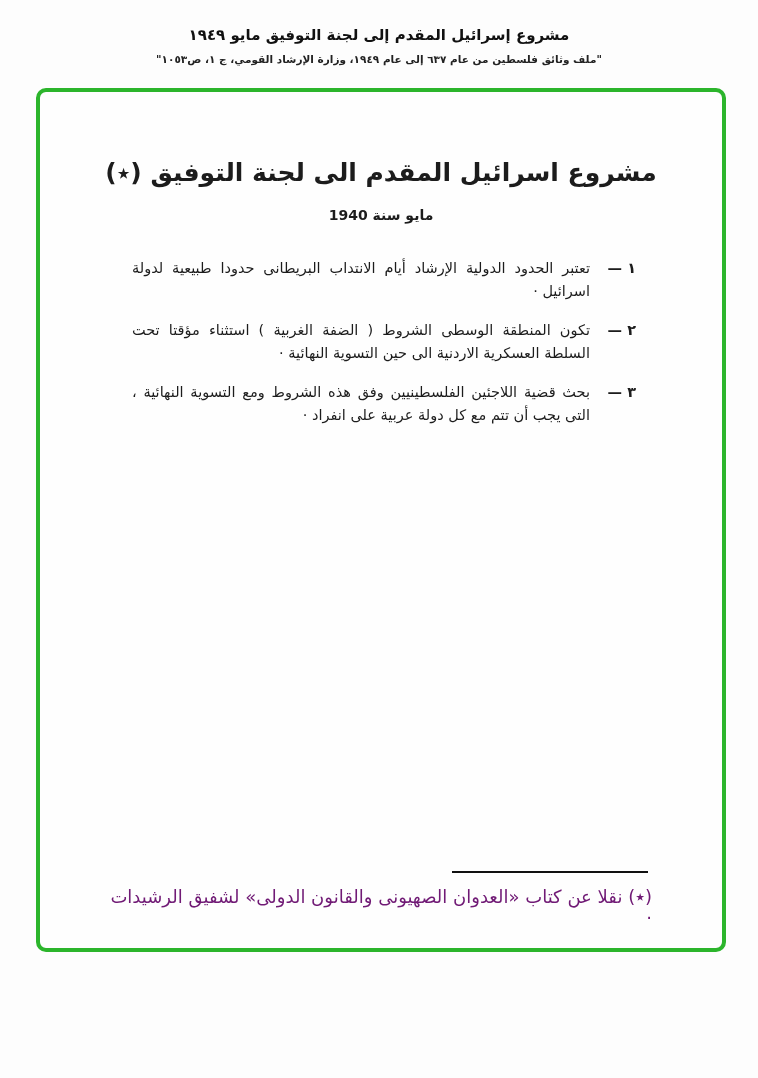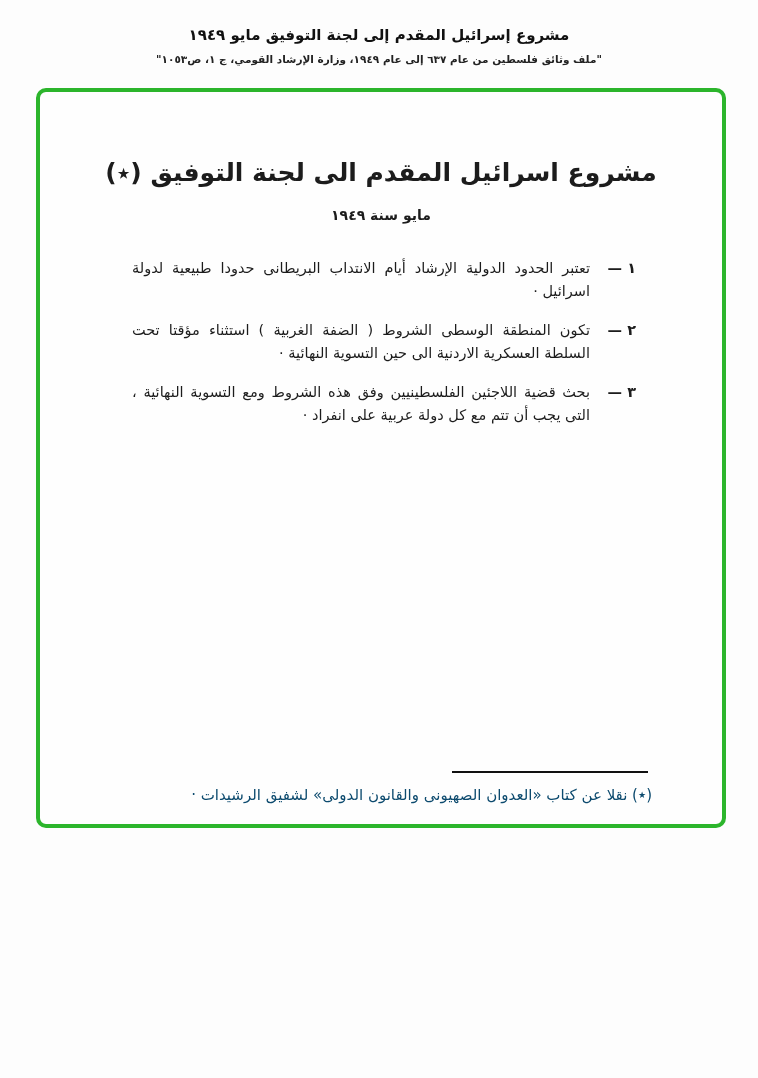--- a/index.html
+++ b/index.html
@@ -28,21 +28,21 @@
   }
   .top-header-source {
     font-size:10.5px;
     font-weight:bold;
     margin-top:9px;
     color:#222222;
   }
   .highlight-box {
     position:absolute;
     left:36px; top:88px;
-    width:690px; height:740px;
+    width:690px; height:864px;
     border:4px solid #2cb52c;
     border-radius:10px;
     background:#fefefe;
   }
   .doc {
     position:relative;
     width:100%; height:100%;
     direction:rtl;
     color:#1c1c1c;
   }
@@ -85,41 +85,41 @@
   }
   .footnote-rule {
     width:196px;
     height:2px;
     background:#111111;
     margin-left:auto;
     margin-right:4px;
     margin-bottom:13px;
   }
   .footnote-text {
-    font-size:15px;
+    font-size:18px;
     text-align:right;
-    color:#0c4a6e;
+    color:#701a75;
   }
 </style>
 </head>
 <body>
 
 <div class="page">
 
   <div class="top-header">
     <div class="top-header-title">مشروع إسرائيل المقدم إلى لجنة التوفيق مايو ١٩٤٩</div>
     <div class="top-header-source">"ملف وثائق فلسطين من عام ٦٣٧ إلى عام ١٩٤٩، وزارة الإرشاد القومي، ج ١، ص١٠٥٣"</div>
   </div>
 
   <div class="highlight-box">
     <div class="doc">
 
       <div class="doc-title">مشروع اسرائيل المقدم الى لجنة التوفيق (٭)</div>
 
-      <div class="doc-date">مايو سنة ١٩٤٩</div>
+      <div class="doc-date">مايو سنة 1940</div>
 
       <div class="items">
 
         <div class="item">
           <span class="item-num">١ —</span>
           <span class="item-text">تعتبر الحدود الدولية الإرشاد أيام الانتداب البريطانى حدودا طبيعية لدولة اسرائيل ·</span>
         </div>
 
         <div class="item">
           <span class="item-num">٢ —</span>

